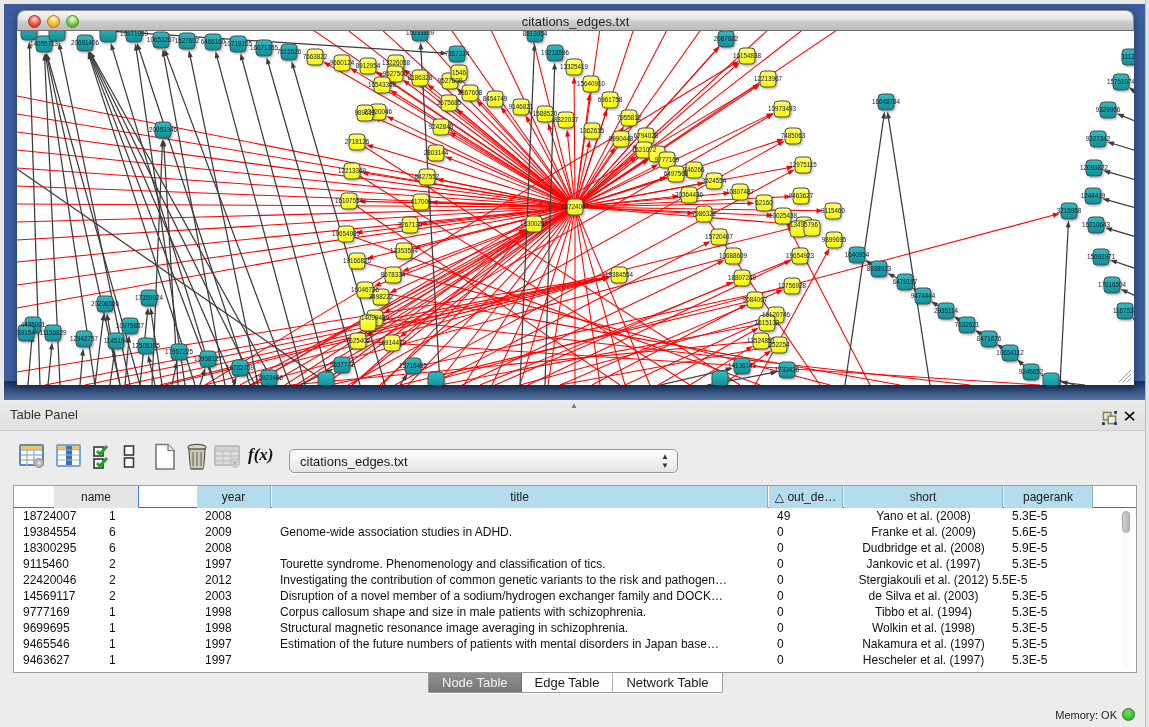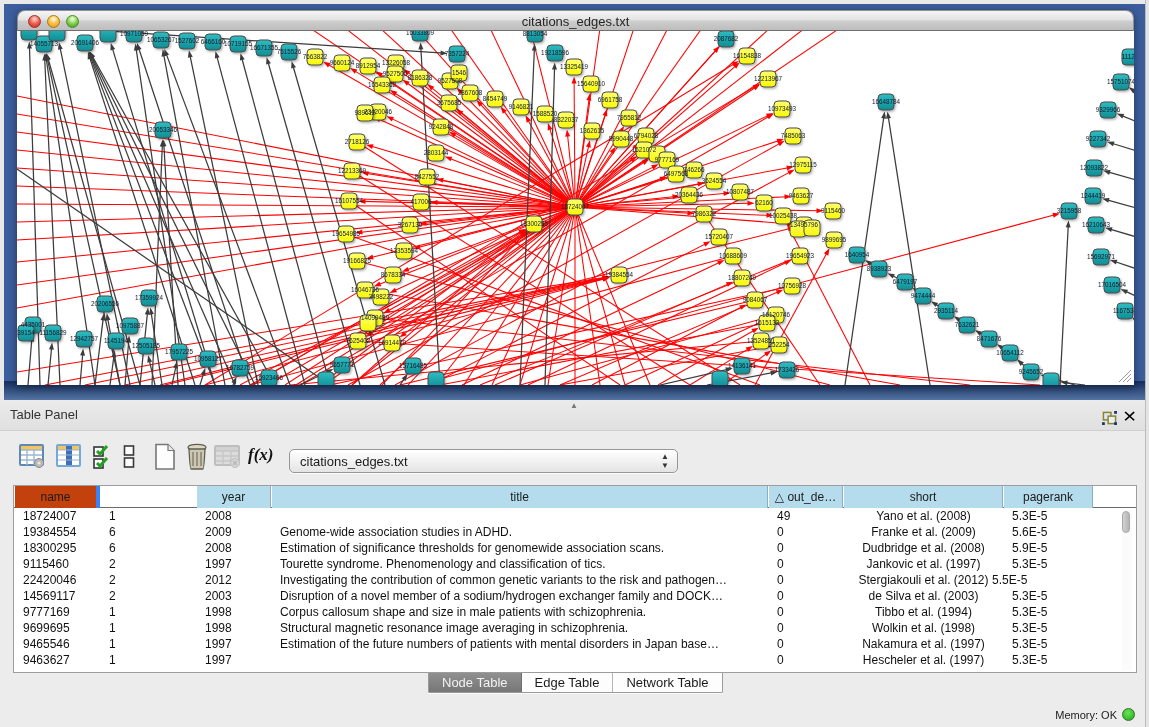--- a/index.html
+++ b/index.html
@@ -39,21 +39,21 @@
   .tbi { position:absolute; top:12px; }
   #dropdown { position:absolute; left:289px; top:18px; width:389px; height:24px; border:1px solid #979797; border-radius:5px;
      background:linear-gradient(#ffffff,#efefef 60%,#e4e4e4); box-shadow:0 1px 1px rgba(255,255,255,.8); }
   #dropdown-text { position:absolute; left:10px; top:4px; font-size:13px; color:#1a1a1a; }
   #dropdown-arrows { position:absolute; right:8px; top:2px; font-size:8px; color:#333; line-height:9px; text-align:center; }
 
   #table-wrap { position:absolute; left:13px; top:85px; width:1124px; height:188px; background:#fff; border:1px solid #9d9d9d; }
   #thead { position:absolute; left:0; top:0; height:22px; width:1122px; border-bottom:1px solid #6c6c6c; }
   .th { position:absolute; top:0; height:22px; background:#b4dcec; border-right:1px solid #89afc4;
         font-size:12px; color:#1c1c1c; text-align:center; line-height:22px; overflow:hidden; }
-  .th.grey { background:#c2410c; border-right:4px solid #3b82f6; }
+  .th.grey { background:#e5e5e5; border-right:1px solid #3b82f6;margin-left:39px; }
   #tbody { position:absolute; left:0; top:23px; width:1122px; }
   .tr { position:absolute; left:0; height:16px; width:1122px; background:#fff; }
   .td { position:absolute; top:0; height:16px; font-size:12px; color:#111; line-height:15px; white-space:nowrap; overflow:hidden; }
   .td.center { text-align:center; }
   #vscroll { position:absolute; right:4px; top:24px; width:10px; height:160px; background:#fbfbfb; }
   #vthumb { position:absolute; left:0px; top:1px; width:8px; height:22px; background:linear-gradient(90deg,#d2d2d2,#b4b4b4); border:1px solid #a8a8a8; border-radius:4px; }
 
   #tabs { position:absolute; left:0; top:272px; width:1149px; height:26px; }
   #tabgroup { position:absolute; left:428px; top:0px; height:21px; display:flex; border:1px solid #9b9b9b; border-radius:1px; overflow:hidden;
       background:#fff; box-shadow:0 1px 0 rgba(255,255,255,.7); }
@@ -830,21 +830,20 @@
             <div class="td" style="left: 191px; width: 66px;">2009</div>
             <div class="td" style="left: 266px; width: 488px;">Genome‑wide association studies in ADHD.</div>
             <div class="td" style="left: 763px; width: 66px;">0</div>
             <div class="td center" style="left: 830px; width: 159px;">Franke et al. (2009)</div>
             <div class="td" style="left: 998px; width: 81px;">5.6E‑5</div>
           </div>
           <div class="tr" style="top: 32px;">
             <div class="td" style="left: 9px; width: 77px;">18300295</div>
             <div class="td" style="left: 95px; width: 87px;">6</div>
             <div class="td" style="left: 191px; width: 66px;">2008</div>
-            <div class="td" style="left: 266px; width: 488px;">Estimation of significance thresholds for genomewide association scans.</div>
             <div class="td" style="left: 763px; width: 66px;">0</div>
             <div class="td center" style="left: 830px; width: 159px;">Dudbridge et al. (2008)</div>
             <div class="td" style="left: 998px; width: 81px;">5.9E‑5</div>
           </div>
           <div class="tr" style="top: 48px;">
             <div class="td" style="left: 9px; width: 77px;">9115460</div>
             <div class="td" style="left: 95px; width: 87px;">2</div>
             <div class="td" style="left: 191px; width: 66px;">1997</div>
             <div class="td" style="left: 266px; width: 488px;">Tourette syndrome. Phenomenology and classification of tics.</div>
             <div class="td" style="left: 763px; width: 66px;">0</div>

